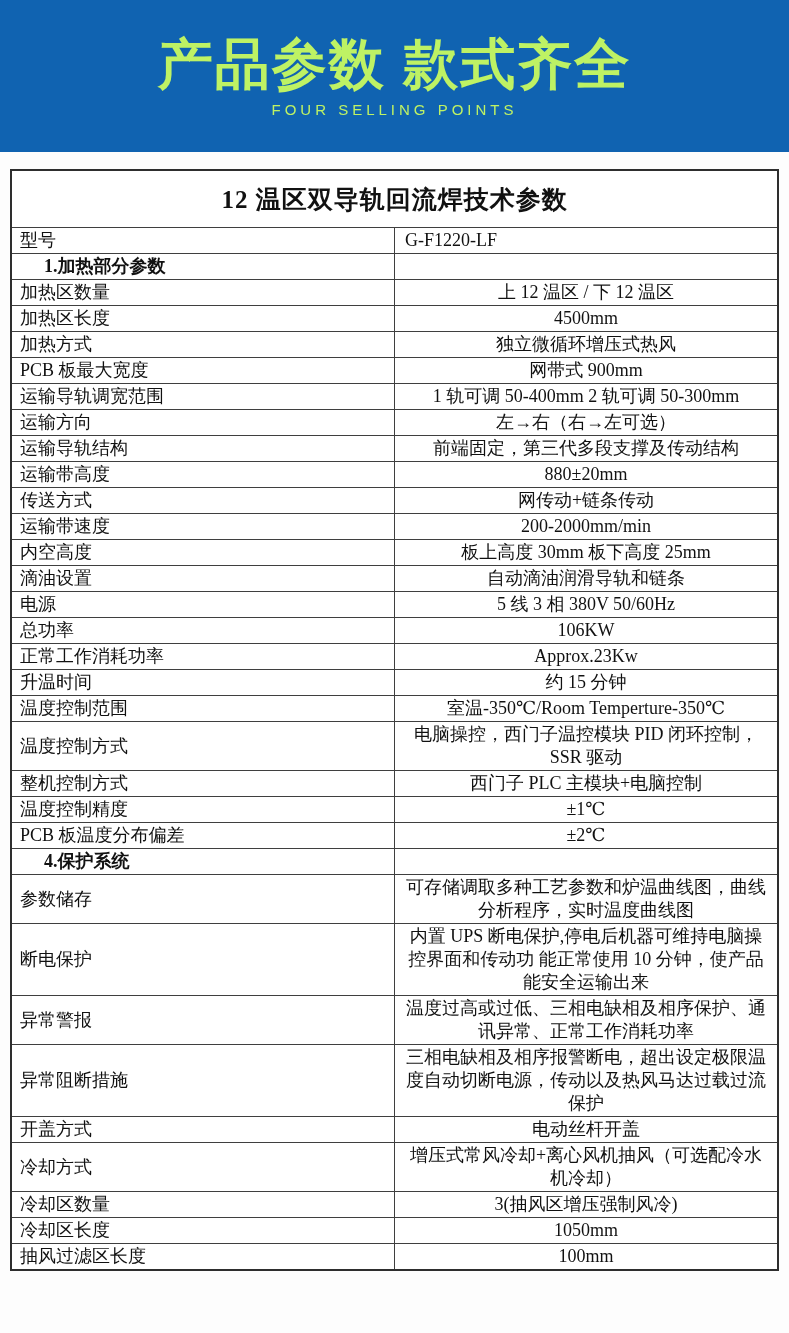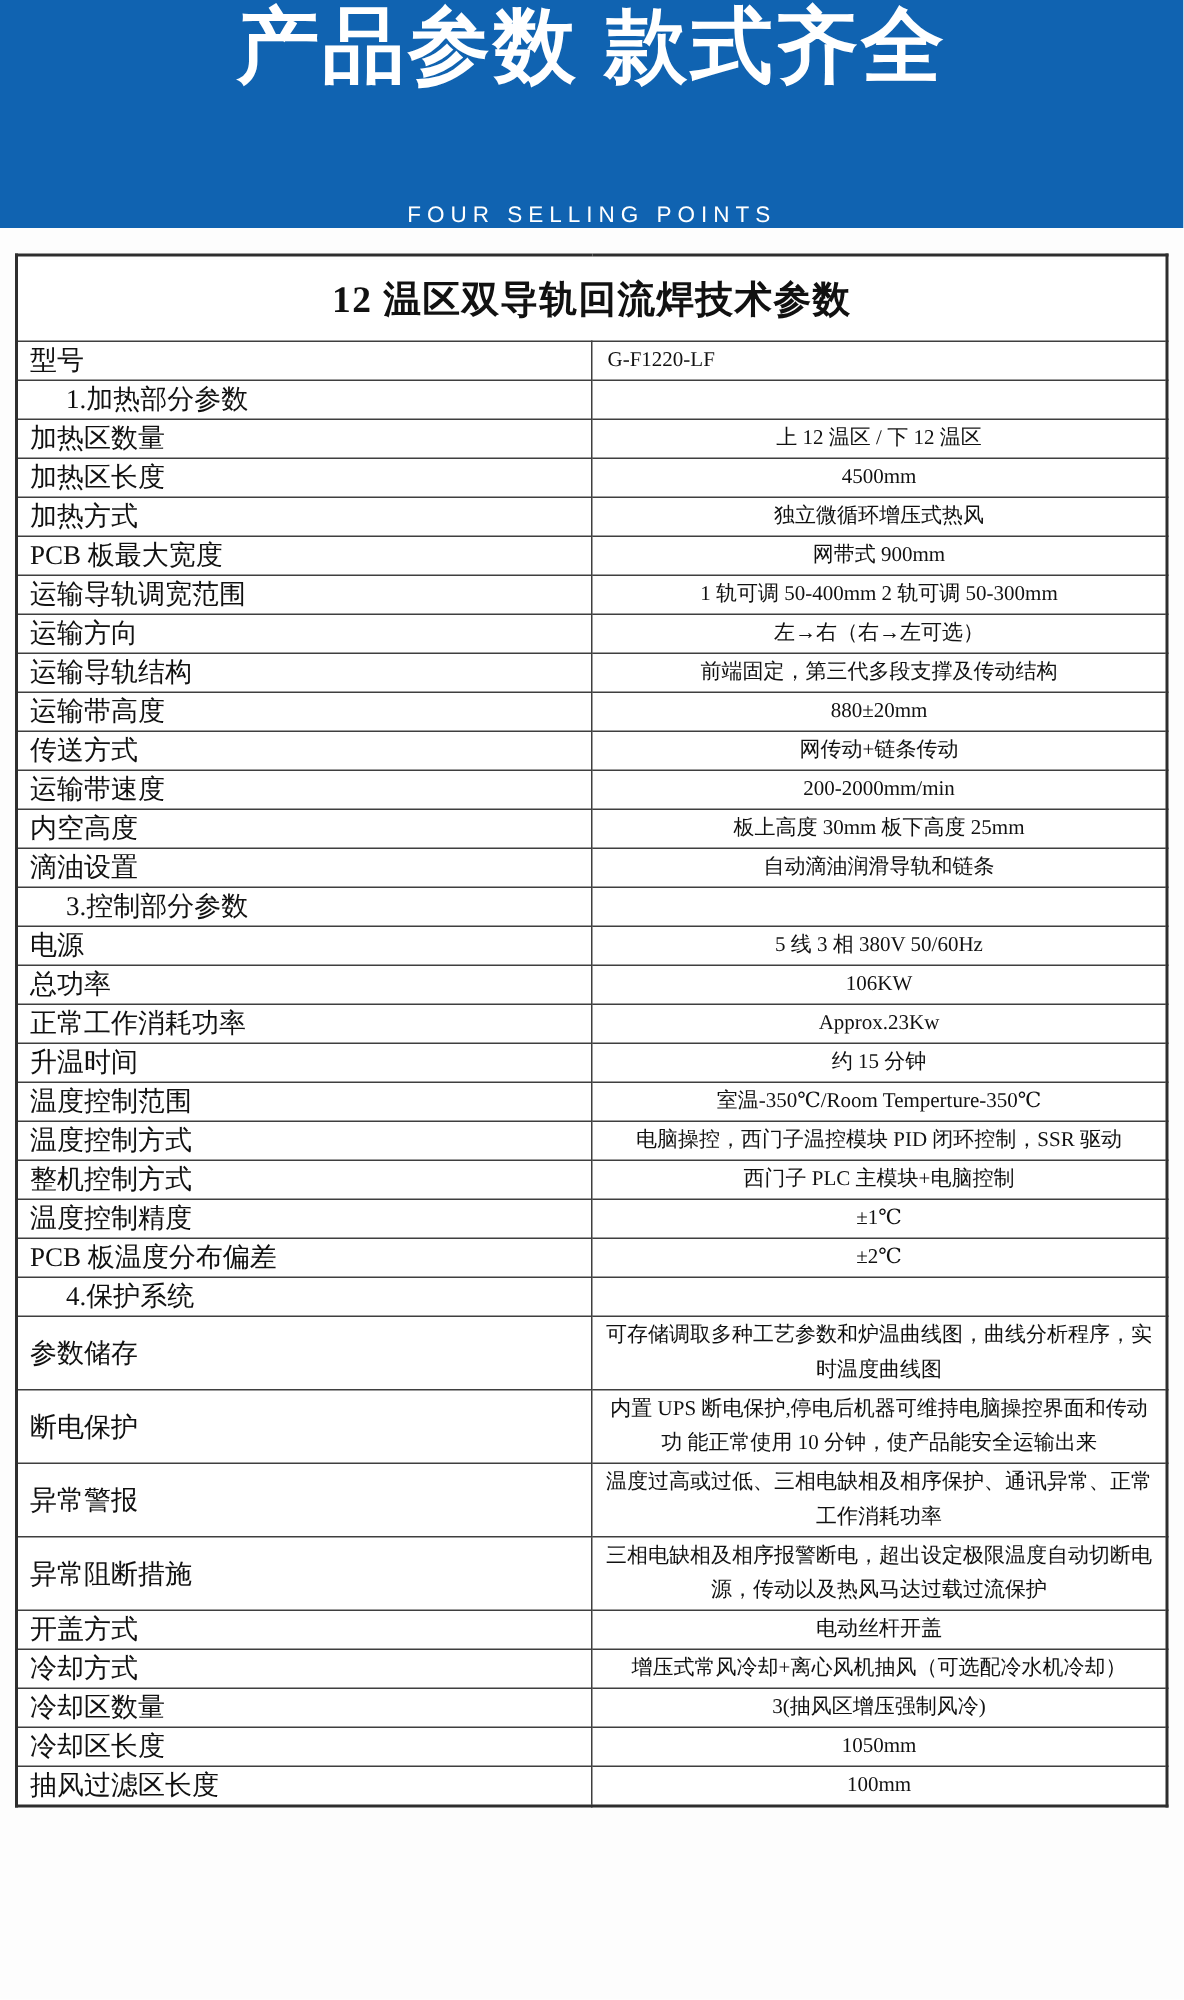--- a/index.html
+++ b/index.html
@@ -3,22 +3,22 @@
 <meta charset="utf-8">
 <style>
   html,body{margin:0;padding:0;}
   body{
     width:789px;height:1333px;background:#fdfdfd;
     font-family:"Liberation Serif","DejaVu Serif",serif;
     color:#111;overflow:hidden;
   }
   .banner{
     width:789px;height:152px;background:#1063b1;
-    display:flex;flex-direction:column;align-items:center;justify-content:space-between;
-    color:#ffffff;
+    display:flex;flex-direction:column;align-items:center;justify-content:center;
+    color:#bef264;
   }
   .banner-title{
     font-family:"Liberation Sans","DejaVu Sans",sans-serif;
     font-weight:bold;font-size:55px;letter-spacing:2px;line-height:1.1;
     white-space:nowrap;
   }
   .banner-subtitle{
     font-family:"Liberation Sans","DejaVu Sans",sans-serif;
     font-size:15px;letter-spacing:4px;margin-top:7px;font-weight:400;
     white-space:nowrap;
@@ -30,23 +30,23 @@
   }
   td,th{border:1px solid #3f3f3f;overflow:hidden;}
   th.table-title{
     height:50px;font-size:25px;font-weight:600;text-align:center;
     letter-spacing:1px;padding:3px;
   }
   td.label{
     width:222px;font-size:18px;padding:1px 4px 1px 8px;
     line-height:23px;white-space:nowrap;margin-left:48px;
   }
-  td.label.section{font-weight:normal;padding-left:32px;}
+  td.label.section{font-weight:bold;padding-left:32px;}
   td.value{
-    font-size:14px;text-align:center;padding:1px 6px;line-height:23px;
+    font-size:18px;text-align:center;padding:1px 6px;line-height:23px;
   }
   td.value.left{text-align:left;padding-left:10px;}
   tr{height:25px;}
 </style>
 </head>
 <body>
 
 <div class="banner" style="background: rgb(16, 99, 177);">
   <div class="banner-title">产品参数 款式齐全</div>
   <div class="banner-subtitle">FOUR SELLING POINTS</div>
@@ -110,24 +110,20 @@
         </tr>
         <tr>
           <td class="label">内空高度</td>
           <td class="value">板上高度 30mm 板下高度 25mm</td>
         </tr>
         <tr>
           <td class="label">滴油设置</td>
           <td class="value">自动滴油润滑导轨和链条</td>
         </tr>
         <tr>
-          <td class="label section">3.控制部分参数</td>
-          <td class="value"></td>
-        </tr>
-        <tr>
           <td class="label">电源</td>
           <td class="value">5 线 3 相 380V 50/60Hz</td>
         </tr>
         <tr>
           <td class="label">总功率</td>
           <td class="value">106KW</td>
         </tr>
         <tr>
           <td class="label">正常工作消耗功率</td>
           <td class="value">Approx.23Kw</td>

